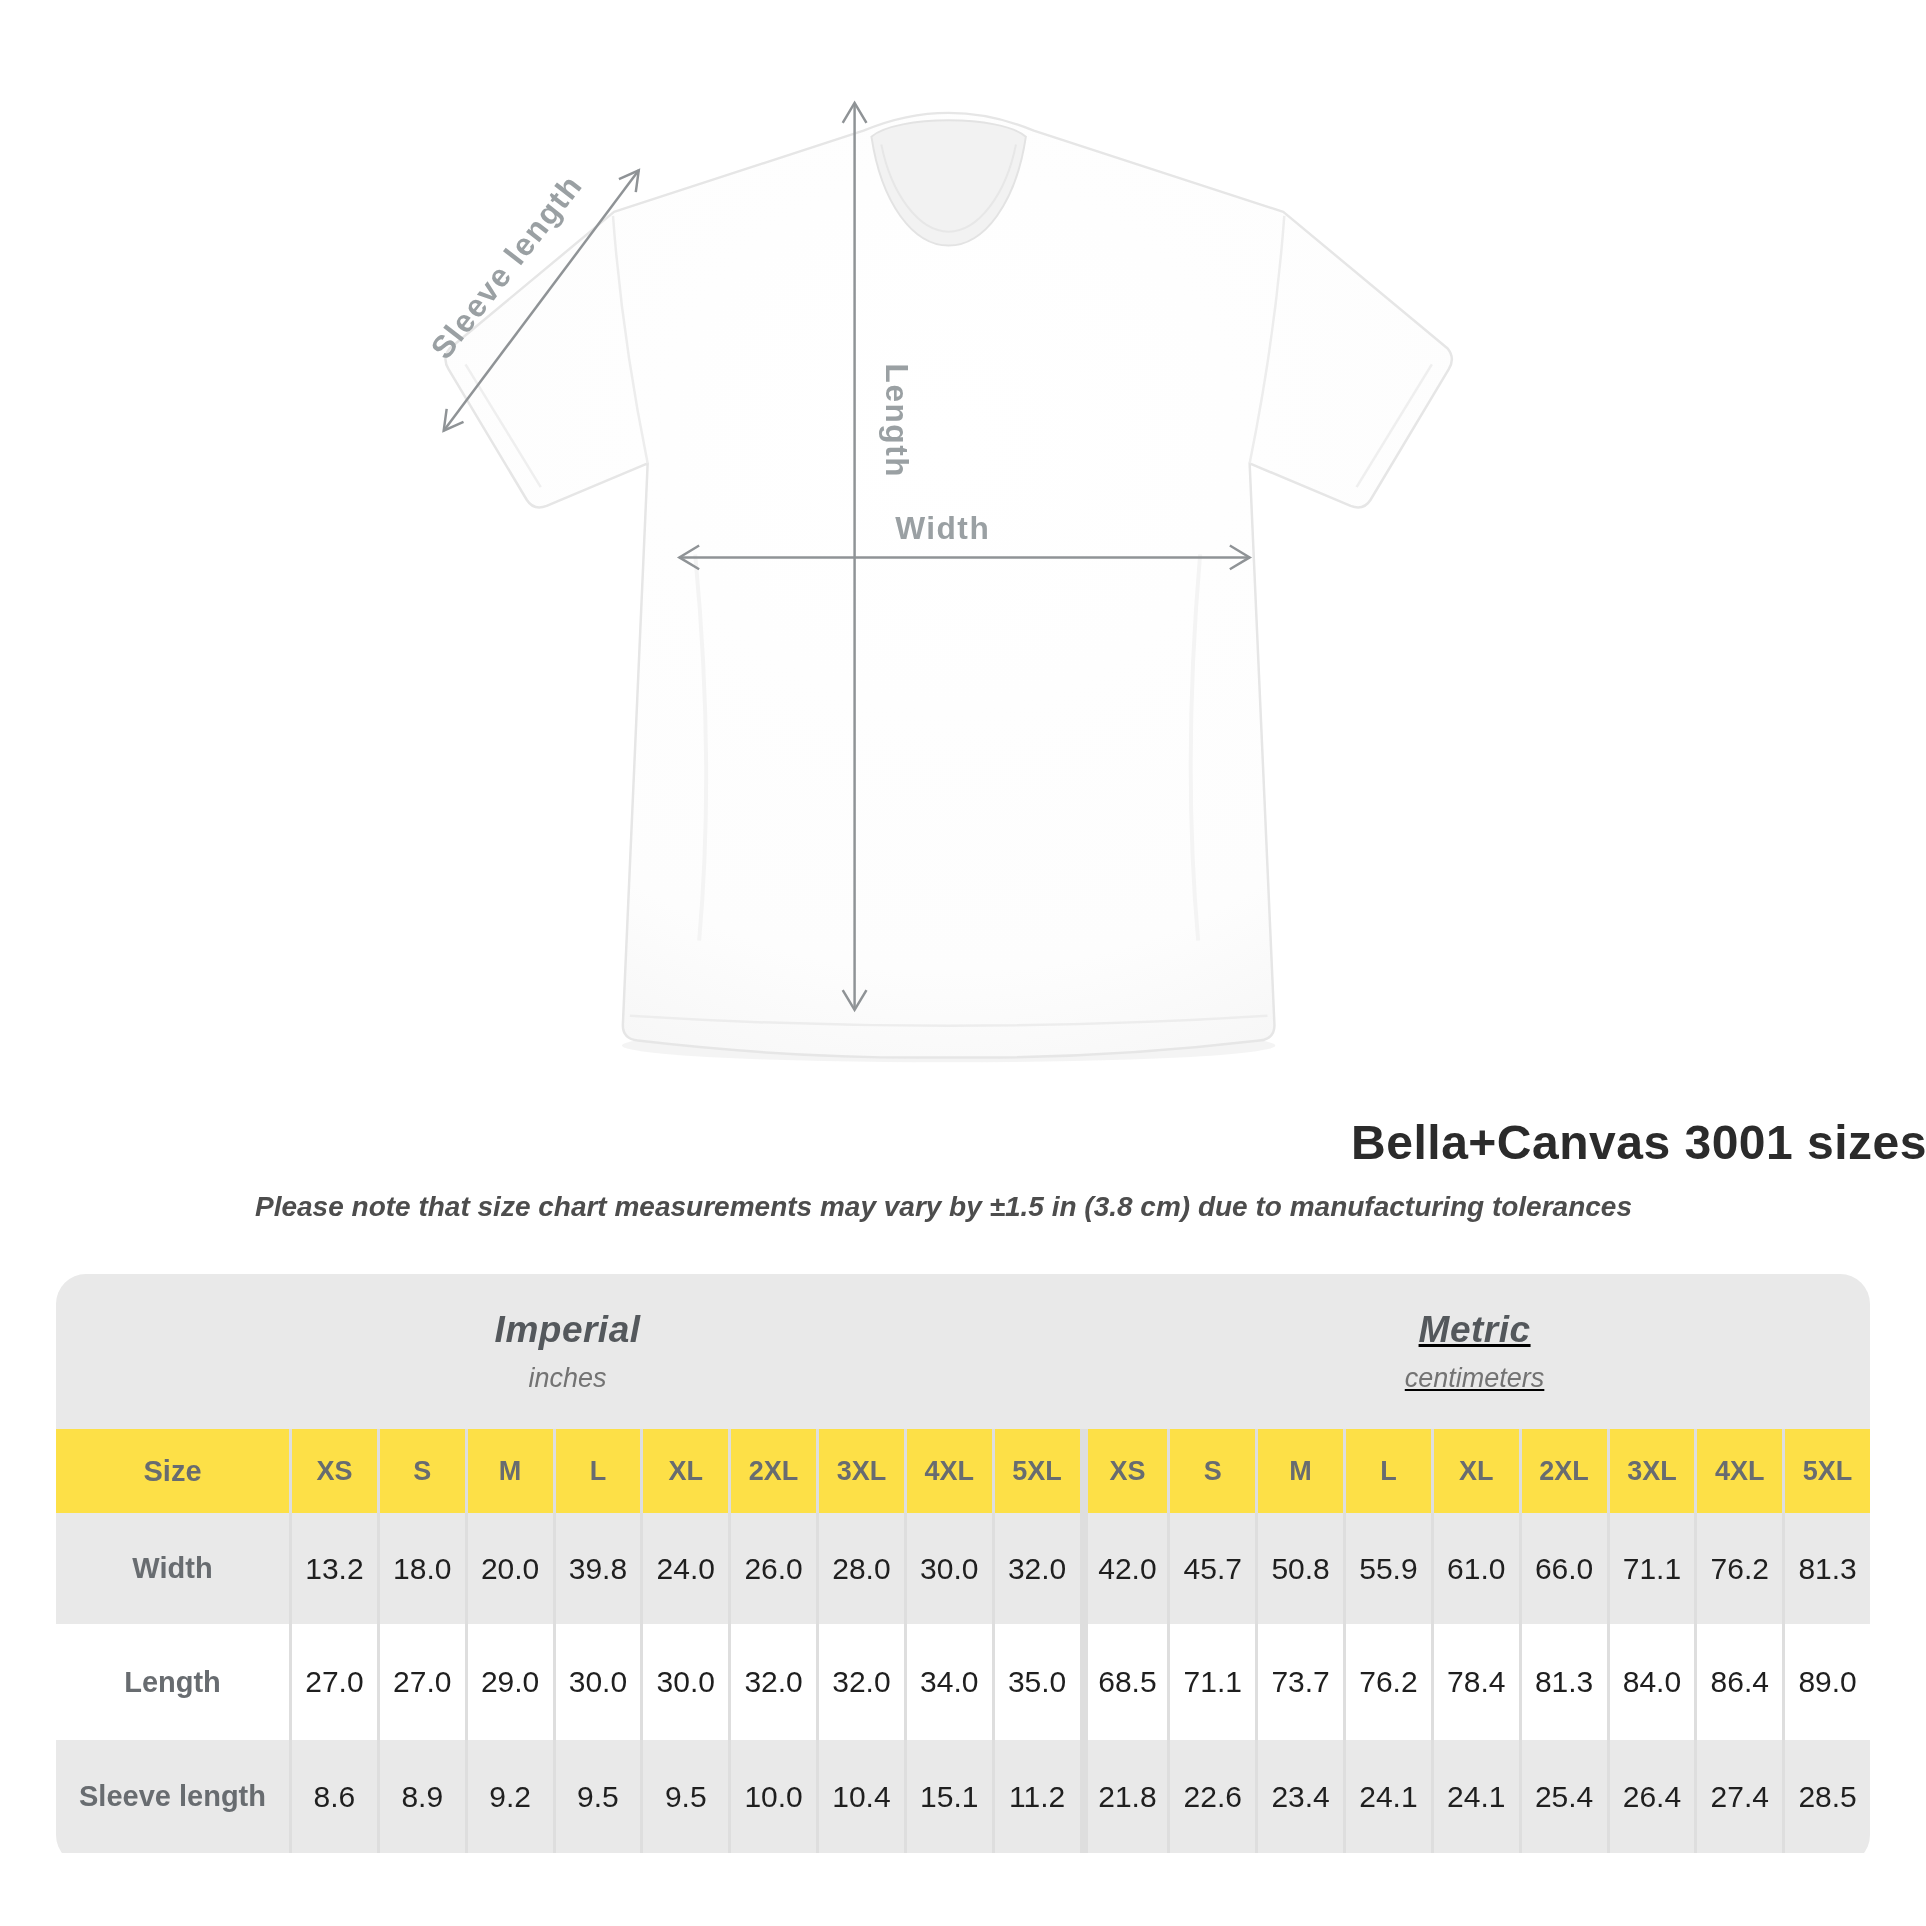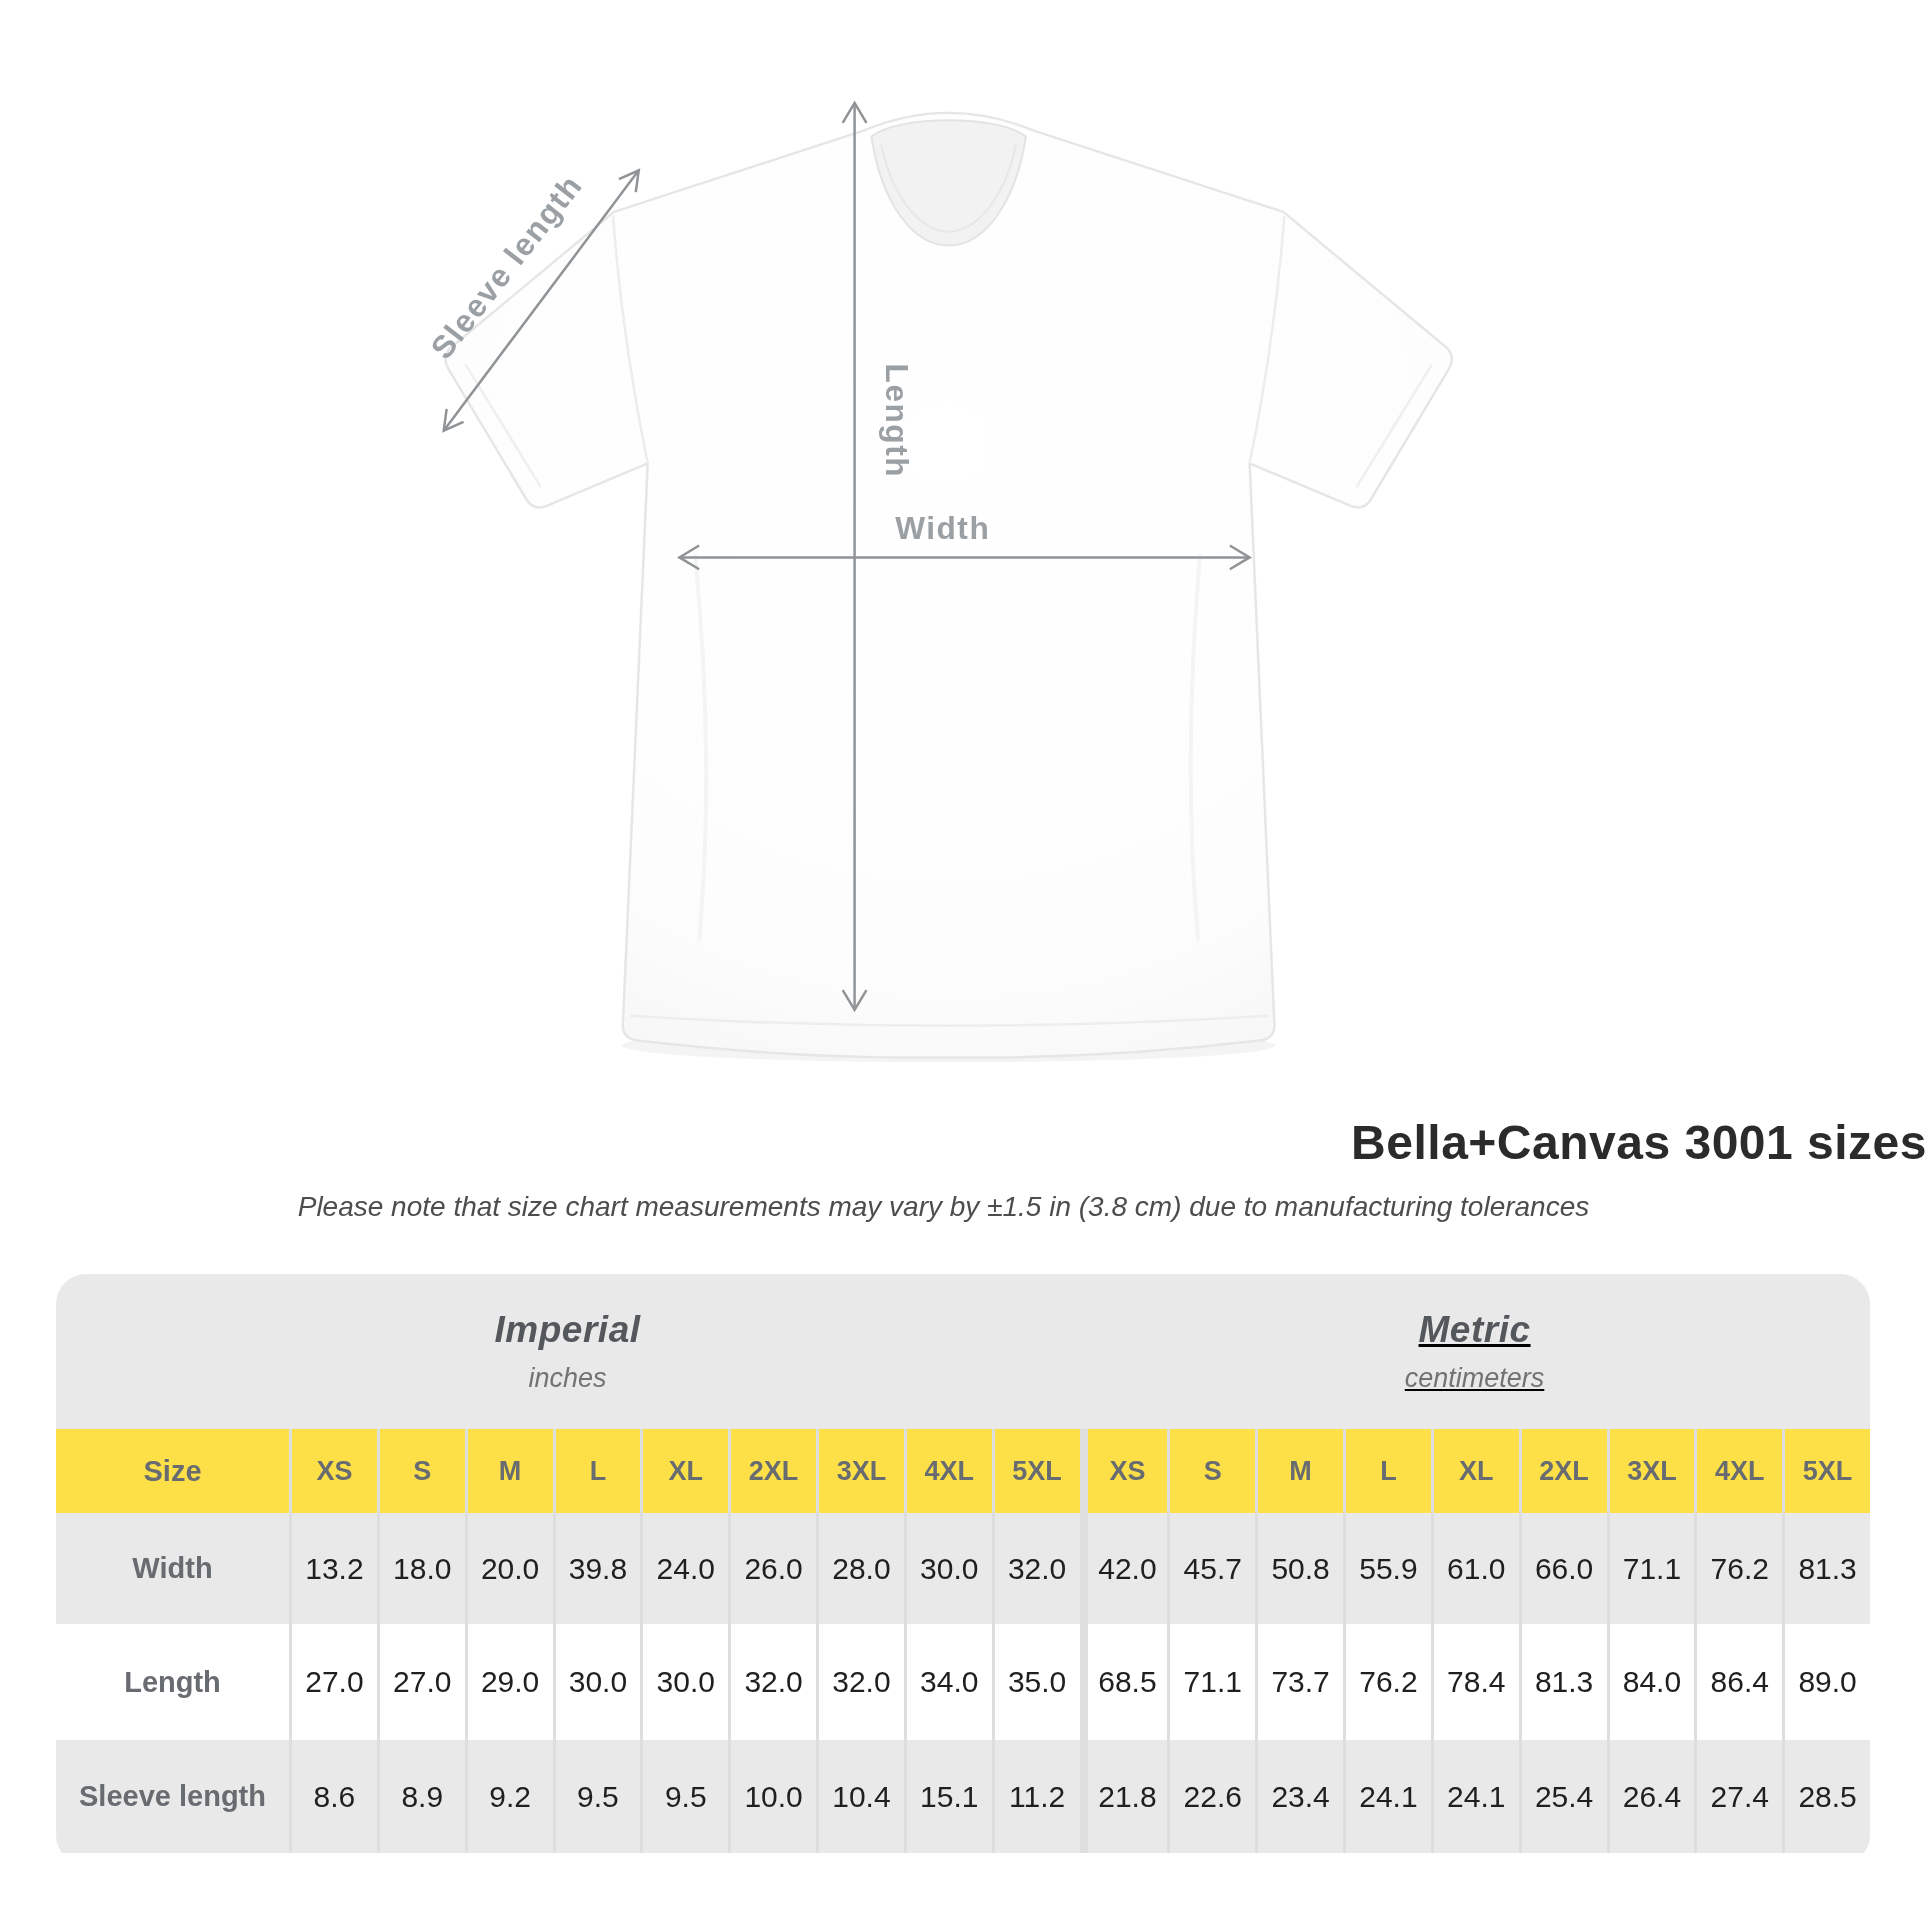--- a/index.html
+++ b/index.html
@@ -8,26 +8,26 @@
   .stage { position:relative; width:1927px; height:1927px; overflow:hidden; background:#fff; }
 
   
   .diagram { position:absolute; left:0; top:0; width:1927px; height:1099px; }
   .dim-label { font-weight:bold; font-size:32px; fill:#9aa0a3; letter-spacing:1.5px; }
 
   
   .title { position:absolute; left:0; top:1115px; width:1927px; text-align:right;
            font-size:48px; font-weight:bold; color:#2b2b2b; letter-spacing:0.5px; }
   .subtitle { position:absolute; left:0; top:1191px; width:1887px; text-align:center;
-              font-style:italic; font-size:28px; color:#4d4d4d; }
+              font-style:italic; font-size:28px; color:#4d4d4d;font-weight:bold; }
 
   
   .tbl { position:absolute; left:56px; top:1274px; width:1814px; height:591px;
          border-radius:30px; overflow:hidden; background:#ffffff; }
-  .band { height:155px; background:#e9e9e9; display:flex; }
+  .band { height:155px; background:#e9e9e9; display:flex;justify-content:flex-end; }
   .grp { display:flex; flex-direction:column; align-items:center; justify-content:center; gap:12px; }
   .grp.imp { width:56.4%; }
   .grp.met { width:43.6%;text-decoration:underline; }
   .g-label { font-size:37px; font-weight:bold; font-style:italic; color:#54585c; letter-spacing:0.5px; }
   .g-sub   { font-size:27px; font-style:italic; color:#737373; }
 
   .row { display:grid; grid-template-columns:233px repeat(18, 1fr); }
   .row.hdr { height:84px;  background:#fde047; }
   .row.r0  { height:111px; background:#e9e9e9; }
   .row.r1  { height:116px; background:#ffffff; }

